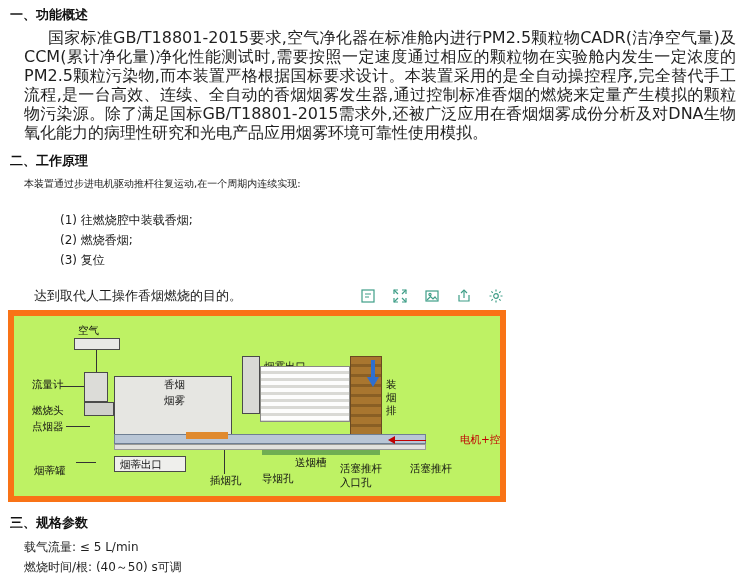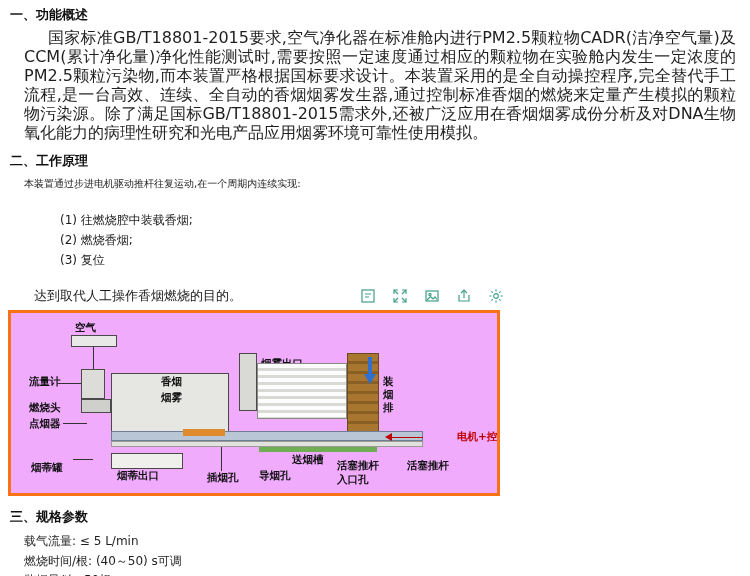--- a/index.html
+++ b/index.html
@@ -88,24 +88,23 @@
     align-items: center;
     justify-content: center;
     color: #3f9e88;
     cursor: pointer;
   }
   .tb-btn svg { display: block; }
   .figure {
     position: relative;
     width: 486px;
     height: 180px;
-    background: #f0abfc;
-    border: 3px solid #f97316;
+    background: #bef264;
+    border: 6px solid #f97316;
     overflow: hidden;
-    font-weight: bold;
   }
   .fig-label {
     position: absolute;
     font-size: 10.5px;
     color: #111;
     white-space: nowrap;
     line-height: 13px;
   }
   .fig-label.red {
     color: #c00000;
@@ -245,21 +244,21 @@
       </svg>
 
       <div class="fig-box" style="left:100px; top:118px; width:312px; height:10px; border:1px solid #6f7f93; background:#b9c6d6;"></div>
       <div class="fig-box" style="left:100px; top:128px; width:312px; height:6px; border:1px solid #9a9a96; background:#e2e2de;"></div>
 
       <div class="fig-box" style="left:172px; top:116px; width:42px; height:7px; background:#e08a2e;"></div>
 
       <div class="fig-box" style="left:248px; top:134px; width:118px; height:5px; background:#6fae52;"></div>
 
       <div class="fig-box" style="left:100px; top:140px; width:72px; height:16px; border:1px solid #4a4a4a; background:#efefec;"></div>
-      <div class="fig-label" style="left:106px; top:156px;">烟蒂出口</div>
+      <div class="fig-label" style="left:106px; top:142px;">烟蒂出口</div>
 
       <div class="fig-label" style="left:20px; top:148px;">烟蒂罐</div>
       <div class="blk-line" style="left:62px; top:146px; width:20px;"></div>
 
       <div class="fig-label" style="left:196px; top:158px;">插烟孔</div>
       <div class="vline" style="left:210px; top:134px; height:24px;"></div>
 
       <div class="fig-label" style="left:252px; top:140px;margin-left:29px;">送烟槽</div>
 
       <div class="fig-label" style="left:248px; top:156px;">导烟孔</div>

